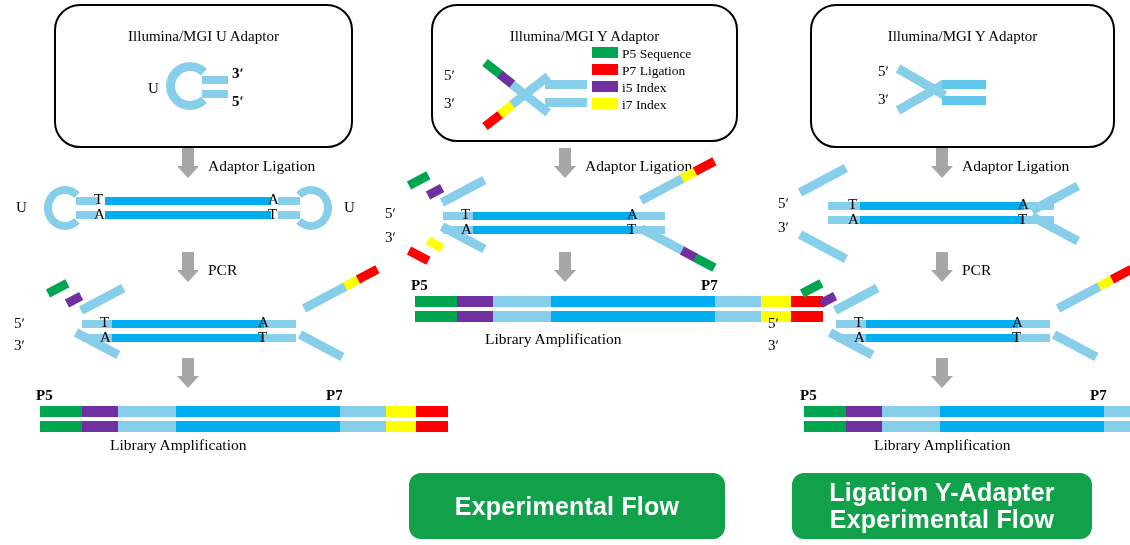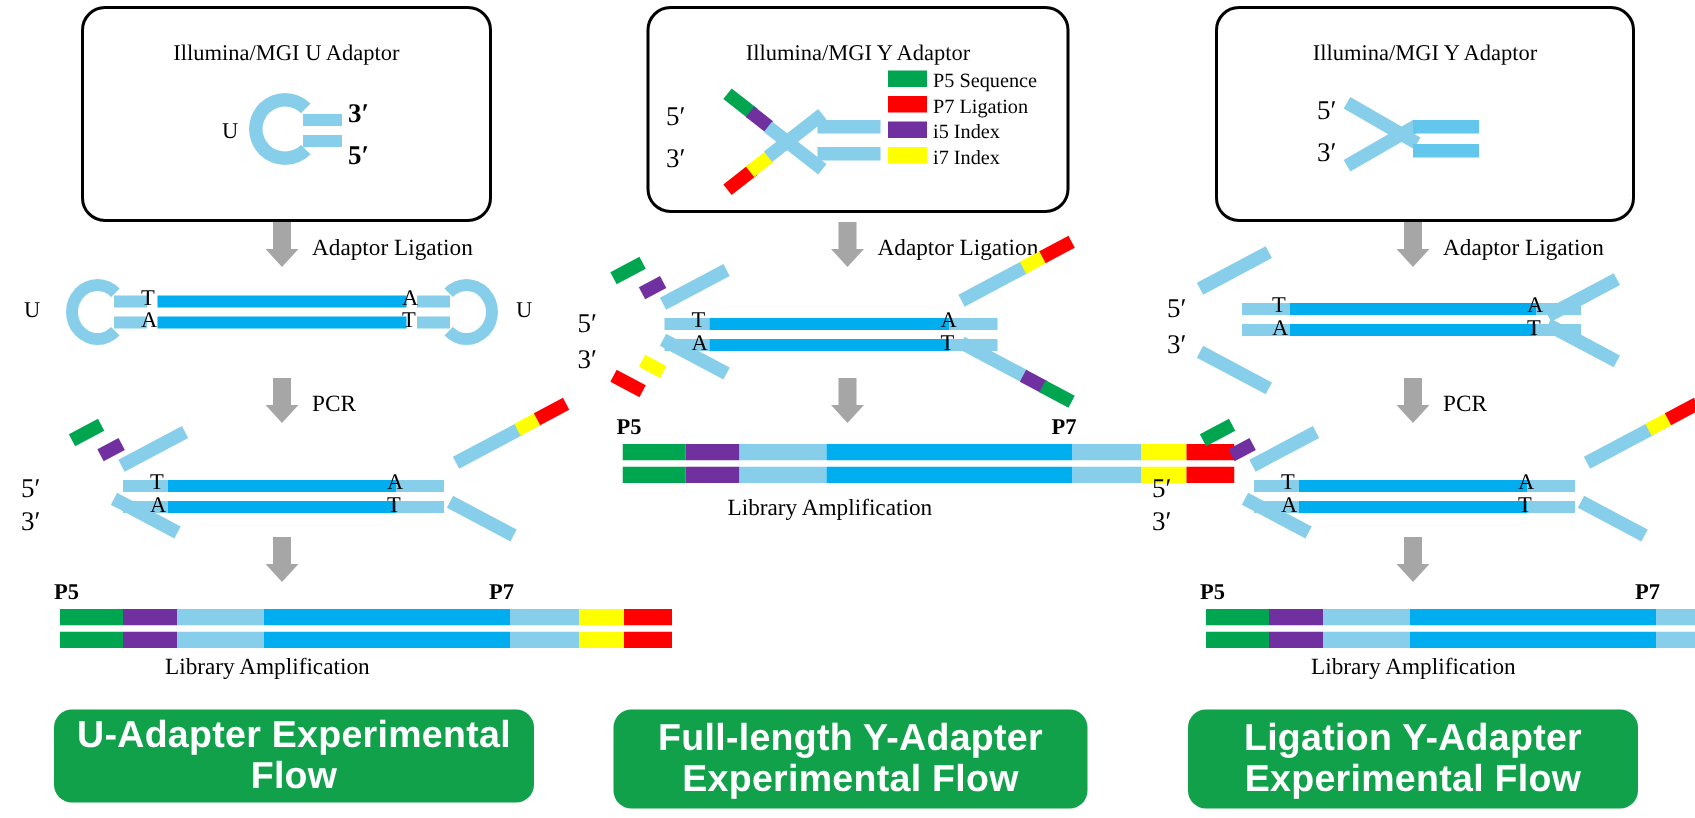--- a/index.html
+++ b/index.html
@@ -7,21 +7,21 @@
     width:1130px;height:545px;background:#ffffff;position:relative;
     font-family:"Liberation Serif", serif;overflow:hidden;
   }
   .col{position:absolute;top:0;height:545px;}
   .col-a{left:0;width:376px;}
   .col-b{left:377px;width:376px;}
   .col-c{left:754px;width:376px;}
 
   
   .adaptor-box{
-    position:absolute;border:2px solid #000;border-radius:16px;background:#fff;
+    position:absolute;border:2px solid #000;border-radius:26px;background:#fff;padding-left:25px;
   }
   .box-title{
     position:absolute;left:0;width:100%;text-align:center;
     font-size:15px;color:#000;font-family:"Liberation Serif", serif;
   }
 
   
   .legend{position:absolute;}
   .legend-row{display:flex;align-items:flex-start;height:17px;}
   .legend-swatch{width:26px;height:11px;margin-right:4px;display:block;}
@@ -37,21 +37,21 @@
   }
   .step-label{
     position:absolute;font-size:15.5px;color:#000;white-space:nowrap;
     font-family:"Liberation Serif", serif;
   }
   .strand{position:absolute;}
   .lbl{
     position:absolute;font-size:15px;color:#000;line-height:1;white-space:nowrap;
     font-family:"Liberation Serif", serif;
   }
-  .prime{font-size:18px;}
+  .prime{font-size:15px;}
 
   
   .bar{position:absolute;height:11px;display:flex;overflow:hidden;}
   .bar span{display:block;height:100%;}
 
   
   .footer{
     position:absolute;border-radius:12px;
     display:flex;align-items:center;justify-content:center;text-align:center;
     color:#ffffff;font-family:"Liberation Sans", sans-serif;
@@ -156,25 +156,20 @@
         <span style="width: 36px; background: rgb(112, 48, 160);"></span>
         <span style="width: 58px; background: rgb(135, 206, 235);"></span>
         <span style="width: 164px; background: rgb(0, 174, 239);"></span>
         <span style="width: 46px; background: rgb(135, 206, 235);"></span>
         <span style="width: 30px; background: rgb(255, 255, 0);"></span>
         <span style="width: 32px; background: rgb(255, 0, 0);"></span>
       </div>
     <div class="step-label" style="left:110px;top:48px;">Library Amplification</div>
   </div>
 
-  <div class="footer" style="left:36px;top:473px;width:320px;height:62px;background:#11A14B;font-size:25px;">
-    <div>
-      <div>U-Adapter Experimental Flow</div>
-    </div>
-  </div>
 </div>
 
 <div class="col col-b">
 
   <div class="adaptor-box" style="left:54px;top:4px;width:278px;height:134px;">
     <div class="box-title" style="top:22px;">Illumina/MGI Y Adaptor</div>
   </div>
 
   <div style="position:absolute;left:80px;top:52px;width:120px;height:78px;">
     <div class="strand" style="left:28px;top:6px;width:22px;height:9px;background:#00A550;transform:rotate(38deg);transform-origin:left center;"></div>
@@ -265,21 +260,20 @@
         <span style="width: 164px; background: rgb(0, 174, 239);"></span>
         <span style="width: 46px; background: rgb(135, 206, 235);"></span>
         <span style="width: 30px; background: rgb(255, 255, 0);"></span>
         <span style="width: 32px; background: rgb(255, 0, 0);"></span>
       </div>
     <div class="step-label" style="left:108px;top:52px;">Library Amplification</div>
   </div>
 
   <div class="footer" style="left:32px;top:473px;width:316px;height:66px;background:#11A14B;font-size:25px;">
     <div>
-      <div>Full-length Y-Adapter</div>
       <div>Experimental Flow</div>
     </div>
   </div>
 </div>
 
 <div class="col col-c">
 
   <div class="adaptor-box" style="left:56px;top:4px;width:276px;height:140px;">
     <div class="box-title" style="top:22px;">Illumina/MGI Y Adaptor</div>
   </div>

